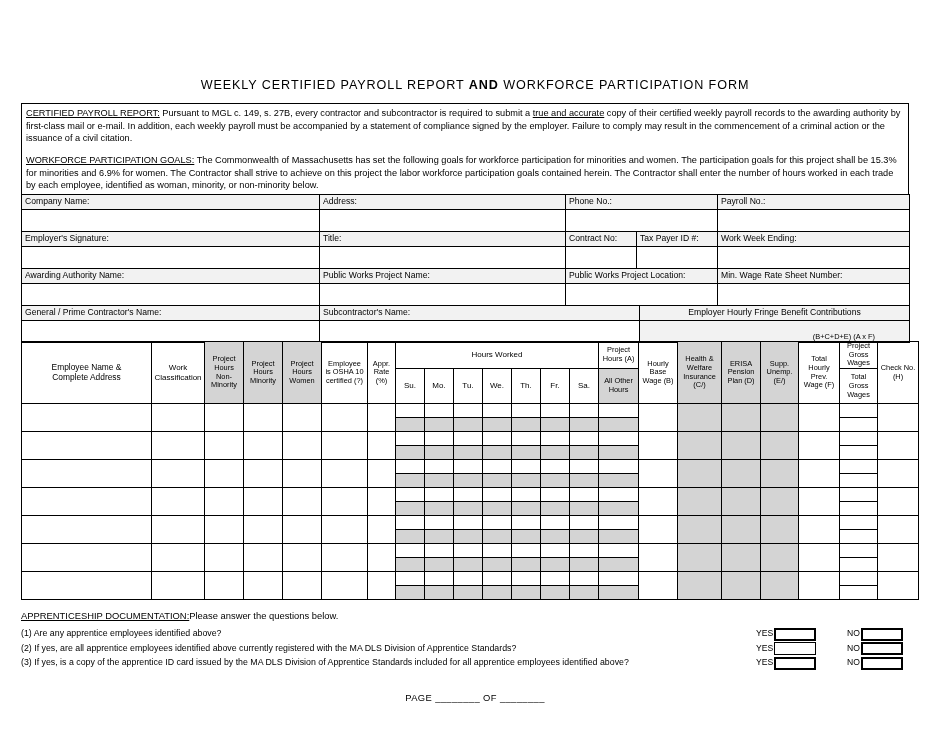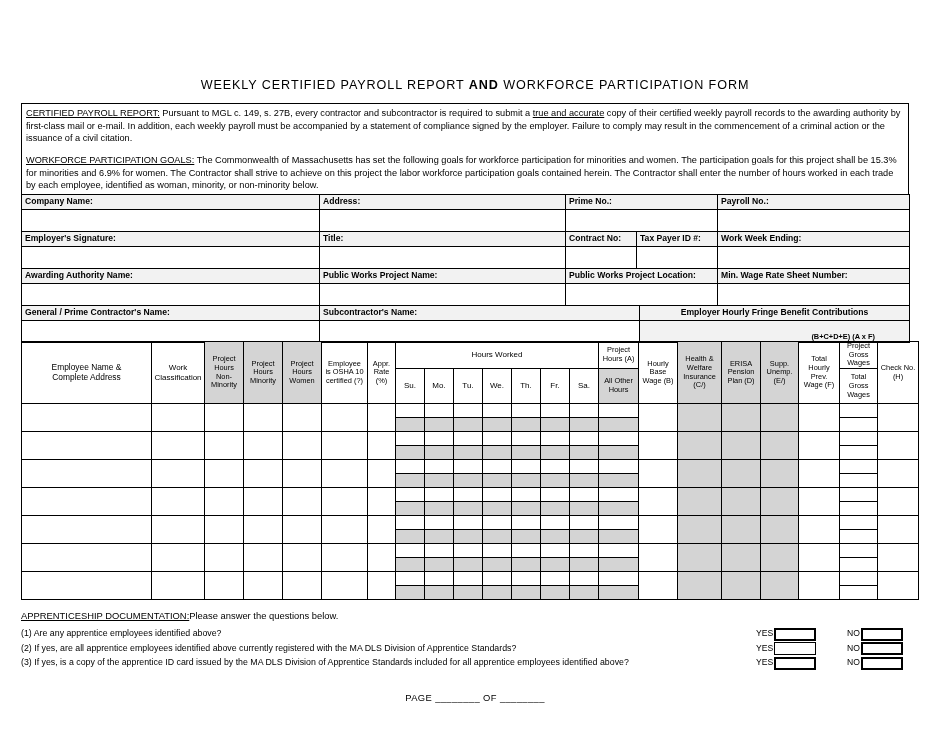--- a/index.html
+++ b/index.html
@@ -53,21 +53,20 @@
   .u { text-decoration: underline; }
   .lead { text-decoration: underline; }
 
   
   .fieldtable {
     position: absolute;
     left: 21px;
     border-collapse: collapse;
     table-layout: fixed;
     width: 888px;
-    font-weight: bold;
   }
   .fieldtable td {
     border: 1px solid #000;
     font-size: 8.6px;
     padding: 1px 3px;
     vertical-align: top;
     box-sizing: border-box;
   }
   .lbl { height: 15px; }
   .val { height: 22px; }
@@ -175,21 +174,21 @@
     <colgroup>
       <col style="width:298px">
         <col style="width:246px">
         <col style="width:152px">
         <col style="width:192px">
     </colgroup>
     <tbody>
         <tr>
       <td class="lbl lightshade">Company Name:</td>
       <td class="lbl lightshade">Address:</td>
-      <td class="lbl lightshade">Prime No.:</td>
+      <td class="lbl lightshade">Phone No.:</td>
       <td class="lbl lightshade">Payroll No.:</td>
     </tr>
     <tr>
       <td class="val"></td>
       <td class="val"></td>
       <td class="val"></td>
       <td class="val"></td>
     </tr>
   </tbody>
     </table>

